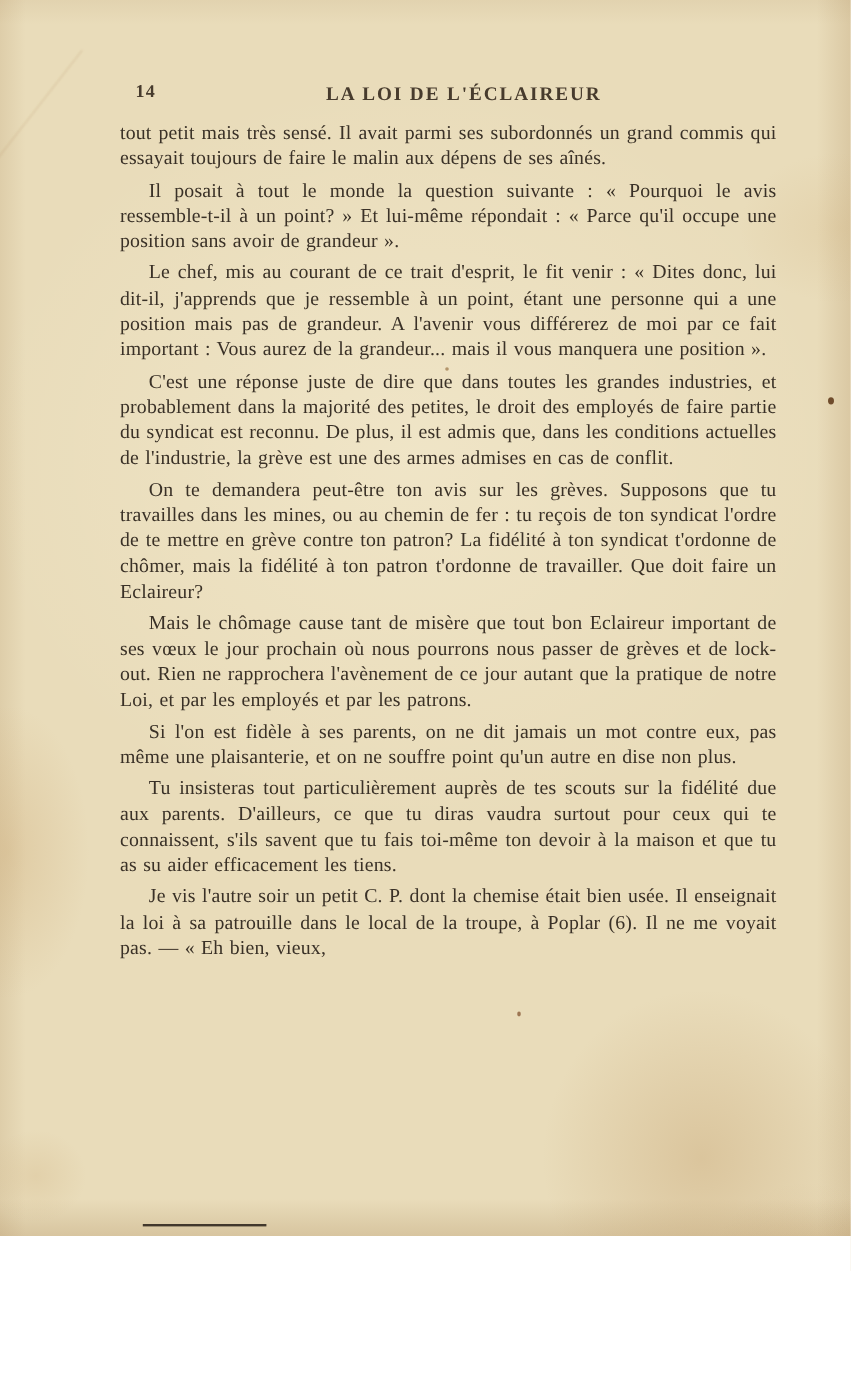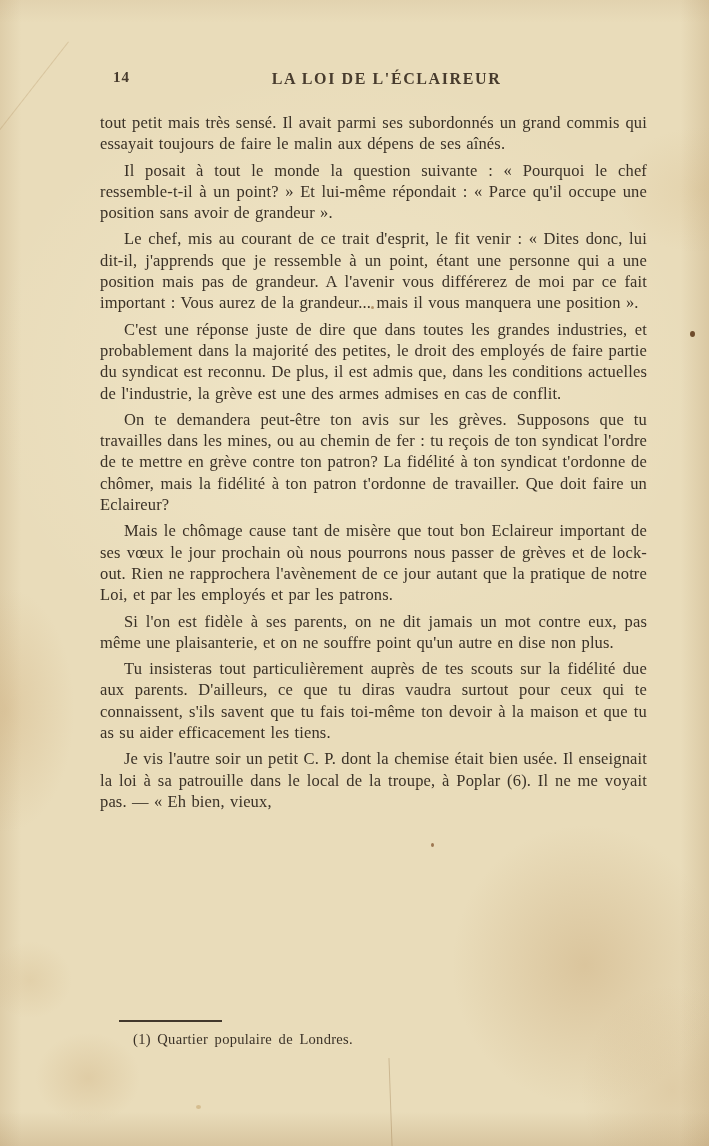--- a/index.html
+++ b/index.html
@@ -10,21 +10,21 @@
     width: 709px;
     height: 1146px;
     position: relative;
     font-family: "Liberation Serif", "DejaVu Serif", serif;
     overflow: hidden;
   }
   .page {
     position: absolute;
     inset: 0;
     width: 709px;
-    height: 1146px;
+    height: 1030px;
     overflow: hidden;
     background:
       radial-gradient(ellipse 190px 200px at 585px 965px, rgba(188,148,95,0.32), rgba(188,148,95,0) 70%),
       radial-gradient(ellipse 130px 150px at 672px 1090px, rgba(188,148,95,0.22), rgba(188,148,95,0) 70%),
       radial-gradient(ellipse 95px 170px at 6px 710px, rgba(200,162,108,0.30), rgba(200,162,108,0) 72%),
       radial-gradient(ellipse 75px 65px at 88px 1078px, rgba(195,158,104,0.25), rgba(195,158,104,0) 70%),
       radial-gradient(ellipse 60px 55px at 30px 980px, rgba(198,162,108,0.20), rgba(198,162,108,0) 70%),
       radial-gradient(ellipse 120px 90px at 700px 190px, rgba(205,172,118,0.20), rgba(205,172,118,0) 70%),
       radial-gradient(ellipse 480px 420px at 340px 380px, rgba(255,249,228,0.30), rgba(255,249,228,0) 75%),
       linear-gradient(to right, rgba(165,130,82,0.16) 0%, rgba(165,130,82,0) 3%, rgba(165,130,82,0) 96%, rgba(165,130,82,0.22) 100%),
@@ -81,21 +81,21 @@
   .para {
     margin: 5px 0 0 0;
     font-size: 16.5px;
     line-height: 21.3px;
     text-align: justify;
     text-indent: 24px;
     letter-spacing: 0.15px;
     word-spacing: 0.06em;
   }
   .para.no-indent {
-    margin-top: 12px;
+    margin-top: 0;
     text-indent: 0;
   }
   .footnote-rule {
     position: absolute;
     left: 119px;
     top: 1020px;
     width: 103px;
     height: 2px;
     background: #42382c;
   }
@@ -122,21 +122,21 @@
   <div class="crease crease-bottom"></div>
   <div class="crease crease-topleft"></div>
 
   <header class="running-head">
     <span class="page-number">14</span>
     <span class="running-title">LA LOI DE L'ÉCLAIREUR</span>
   </header>
 
   <main class="text-block">
     <p class="para no-indent">tout petit mais très sensé. Il avait parmi ses subordonnés un grand commis qui essayait toujours de faire le malin aux dépens de ses aînés.</p>
-    <p class="para">Il posait à tout le monde la question suivante : « Pourquoi le chef ressemble-t-il à un point? » Et lui-même répondait : « Parce qu'il occupe une position sans avoir de grandeur ».</p>
+    <p class="para">Il posait à tout le monde la question suivante : « Pourquoi le avis ressemble-t-il à un point? » Et lui-même répondait : « Parce qu'il occupe une position sans avoir de grandeur ».</p>
     <p class="para">Le chef, mis au courant de ce trait d'esprit, le fit venir : « Dites donc, lui dit-il, j'apprends que je ressemble à un point, étant une personne qui a une position mais pas de grandeur. A l'avenir vous différerez de moi par ce fait important : Vous aurez de la grandeur... mais il vous manquera une position ».</p>
     <p class="para">C'est une réponse juste de dire que dans toutes les grandes industries, et probablement dans la majorité des petites, le droit des employés de faire partie du syndicat est reconnu. De plus, il est admis que, dans les conditions actuelles de l'industrie, la grève est une des armes admises en cas de conflit.</p>
     <p class="para">On te demandera peut-être ton avis sur les grèves. Supposons que tu travailles dans les mines, ou au chemin de fer : tu reçois de ton syndicat l'ordre de te mettre en grève contre ton patron? La fidélité à ton syndicat t'ordonne de chômer, mais la fidélité à ton patron t'ordonne de travailler. Que doit faire un Eclaireur?</p>
     <p class="para">Mais le chômage cause tant de misère que tout bon Eclaireur important de ses vœux le jour prochain où nous pourrons nous passer de grèves et de lock-out. Rien ne rapprochera l'avènement de ce jour autant que la pratique de notre Loi, et par les employés et par les patrons.</p>
     <p class="para">Si l'on est fidèle à ses parents, on ne dit jamais un mot contre eux, pas même une plaisanterie, et on ne souffre point qu'un autre en dise non plus.</p>
     <p class="para">Tu insisteras tout particulièrement auprès de tes scouts sur la fidélité due aux parents. D'ailleurs, ce que tu diras vaudra surtout pour ceux qui te connaissent, s'ils savent que tu fais toi-même ton devoir à la maison et que tu as su aider efficacement les tiens.</p>
     <p class="para">Je vis l'autre soir un petit C. P. dont la chemise était bien usée. Il enseignait la loi à sa patrouille dans le local de la troupe, à Poplar (6). Il ne me voyait pas. — « Eh bien, vieux,</p>
   </main>
 
   <div class="footnote-rule"></div>

